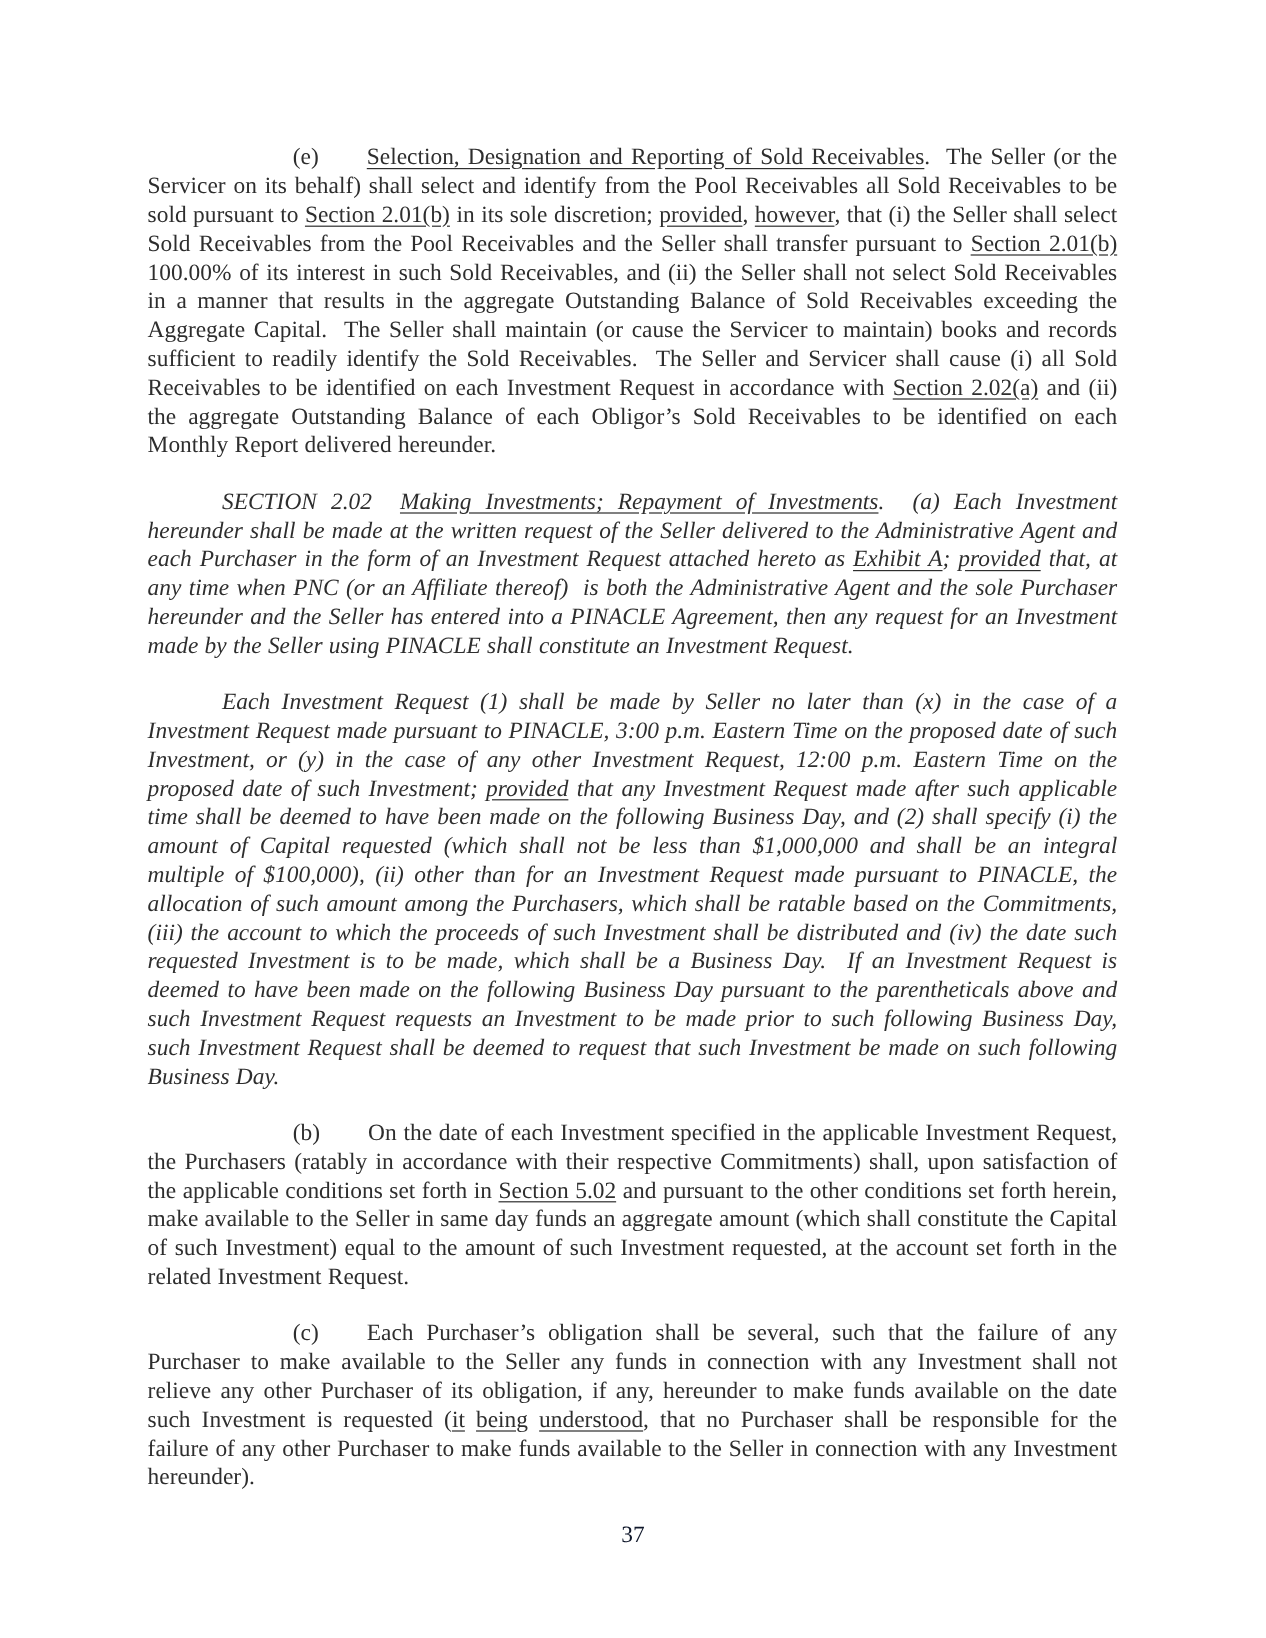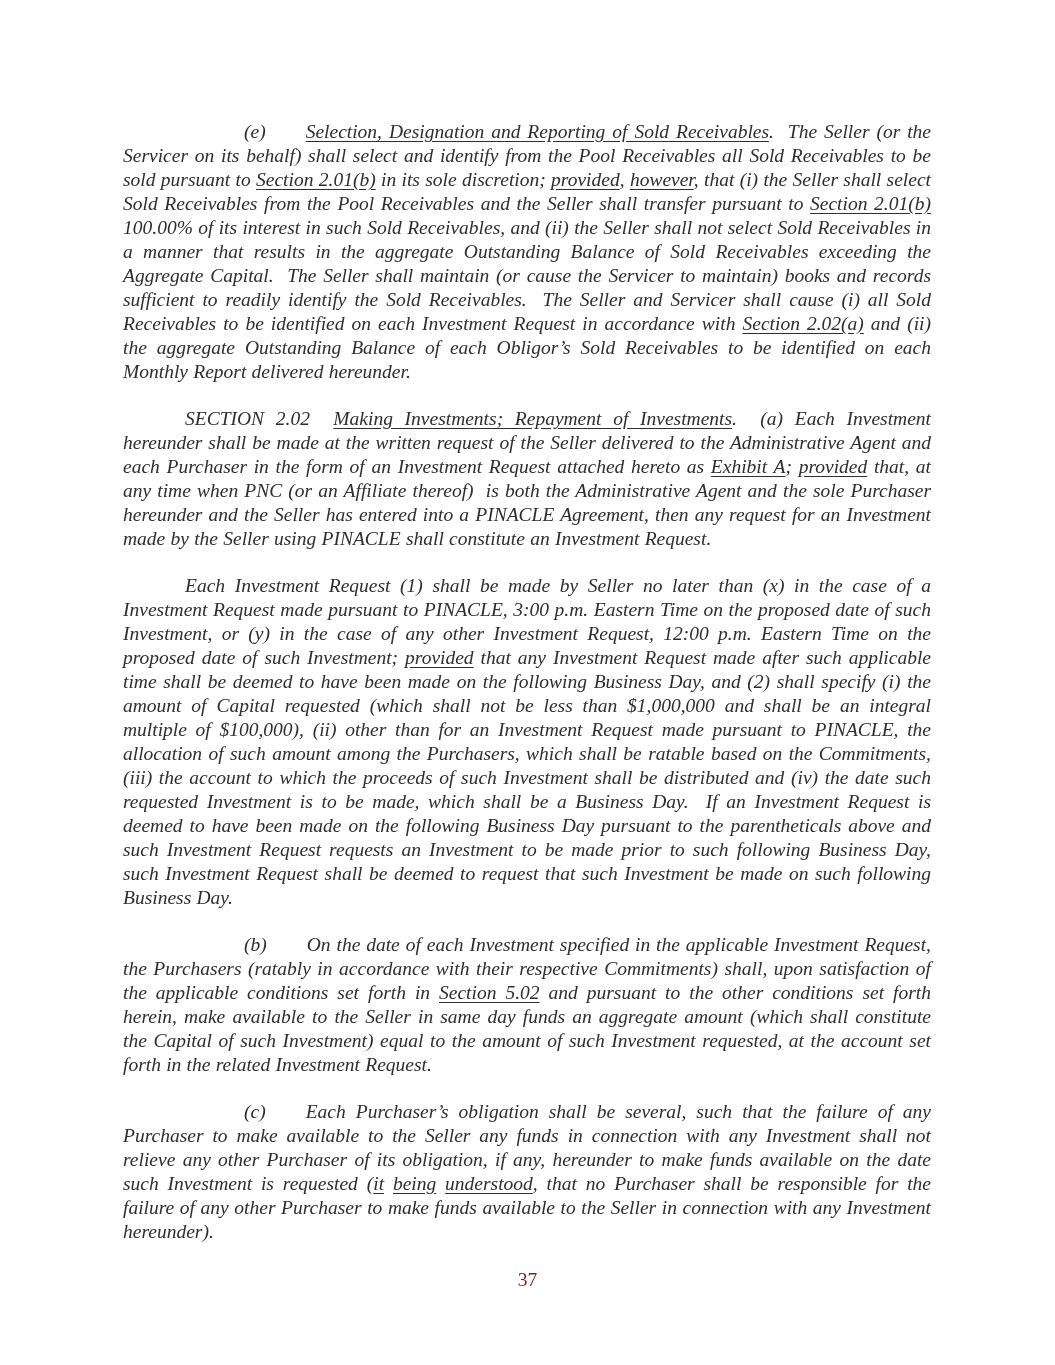--- a/index.html
+++ b/index.html
@@ -21,32 +21,32 @@
     width: 808px;
   }
   p.para {
     font-size: 19.5px;
     line-height: 24px;
     text-align: justify;
     margin-bottom: 23px;
     word-spacing: 0.02em;
   }
   p.para:last-child { margin-bottom: 0; }
-  p.indent-deep { text-indent: 121px; font-style: italic; }
+  p.indent-deep { text-indent: 121px; }
   p.indent-normal { text-indent: 62px; font-style: italic; }
   span.tab { display: inline-block; width: 40px; }
   span.u { text-decoration: underline; text-underline-offset: 3px; }
   .page-number {
     position: absolute;
     bottom: 74px;
     left: 0;
     right: 0;
     text-align: center;
     font-size: 19.5px;
-    color: #7f1d1d;
+    color: #0f172a;
   }
 </style>
 </head>
 <body>
 
 <div class="page">
   <div class="doc-body" id="doc-body">
       <p class="para indent-deep"><span>(e)</span><span class="tab"></span><span class="u">Selection, Designation and Reporting of Sold Receivables</span><span>.&nbsp; The Seller (or the Servicer on its behalf) shall select and identify from the Pool Receivables all Sold Receivables to be sold pursuant to </span><span class="u">Section 2.01(b)</span><span> in its sole discretion; </span><span class="u">provided</span><span>, </span><span class="u">however</span><span>, that (i) the Seller shall select Sold Receivables from the Pool Receivables and the Seller shall transfer pursuant to </span><span class="u">Section 2.01(b)</span><span> 100.00% of its interest in such Sold Receivables, and (ii) the Seller shall not select Sold Receivables in a manner that results in the aggregate Outstanding Balance of Sold Receivables exceeding the Aggregate Capital.&nbsp; The Seller shall maintain (or cause the Servicer to maintain) books and records sufficient to readily identify the Sold Receivables.&nbsp; The Seller and Servicer shall cause (i) all Sold Receivables to be identified on each Investment Request in accordance with </span><span class="u">Section 2.02(a)</span><span> and (ii) the aggregate Outstanding Balance of each Obligor’s Sold Receivables to be identified on each Monthly Report delivered hereunder.</span></p>
       <p class="para indent-normal"><span>SECTION 2.02&nbsp; </span><span class="u">Making Investments; Repayment of Investments</span><span>.&nbsp; (a) Each Investment hereunder shall be made at the written request of the Seller delivered to the Administrative Agent and each Purchaser in the form of an Investment Request attached hereto as </span><span class="u">Exhibit A</span><span>; </span><span class="u">provided</span><span> that, at any time when PNC (or an Affiliate thereof)&nbsp; is both the Administrative Agent and the sole Purchaser hereunder and the Seller has entered into a PINACLE Agreement, then any request for an Investment made by the Seller using PINACLE shall constitute an Investment Request.</span></p>
       <p class="para indent-normal"><span>Each Investment Request (1) shall be made by Seller no later than (x) in the case of a Investment Request made pursuant to PINACLE, 3:00 p.m. Eastern Time on the proposed date of such Investment, or (y) in the case of any other Investment Request, 12:00 p.m. Eastern Time on the proposed date of such Investment; </span><span class="u">provided</span><span> that any Investment Request made after such applicable time shall be deemed to have been made on the following Business Day, and (2) shall specify (i) the amount of Capital requested (which shall not be less than $1,000,000 and shall be an integral multiple of $100,000), (ii) other than for an Investment Request made pursuant to PINACLE, the allocation of such amount among the Purchasers, which shall be ratable based on the Commitments, (iii) the account to which the proceeds of such Investment shall be distributed and (iv) the date such requested Investment is to be made, which shall be a Business Day.&nbsp; If an Investment Request is deemed to have been made on the following Business Day pursuant to the parentheticals above and such Investment Request requests an Investment to be made prior to such following Business Day, such Investment Request shall be deemed to request that such Investment be made on such following Business Day.</span></p>

